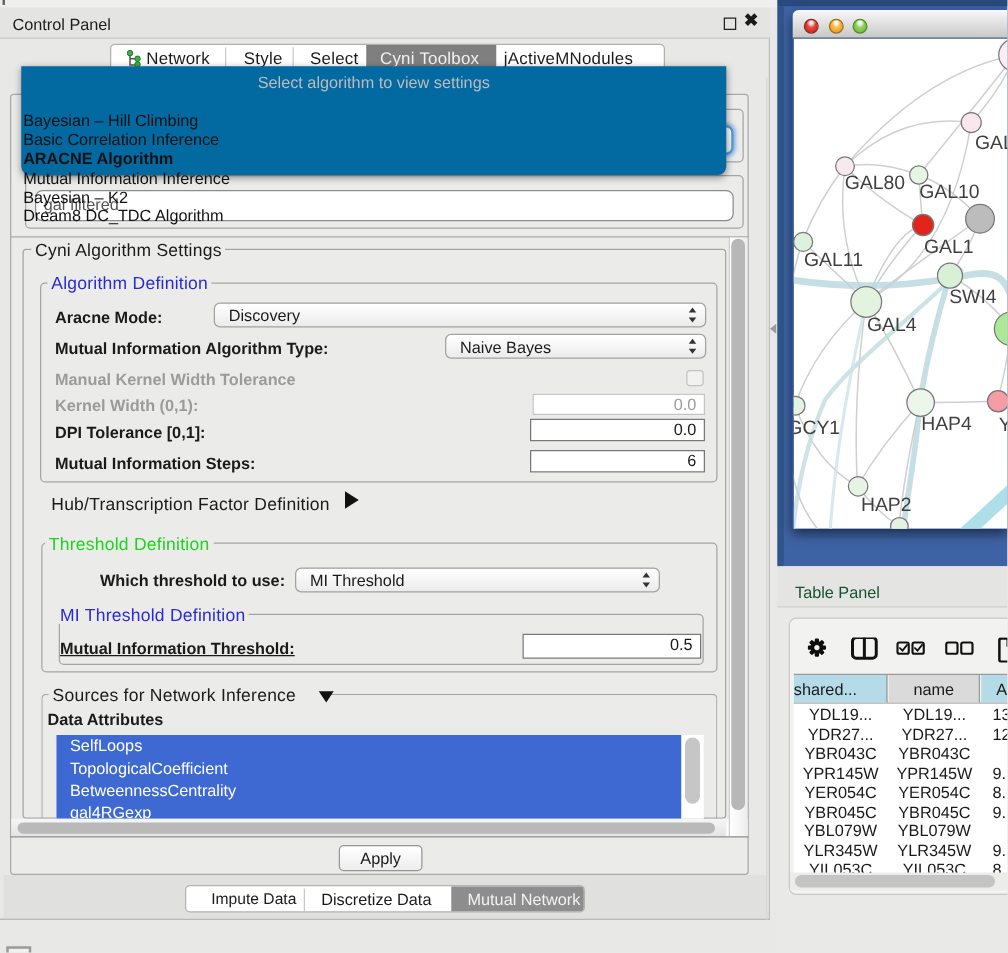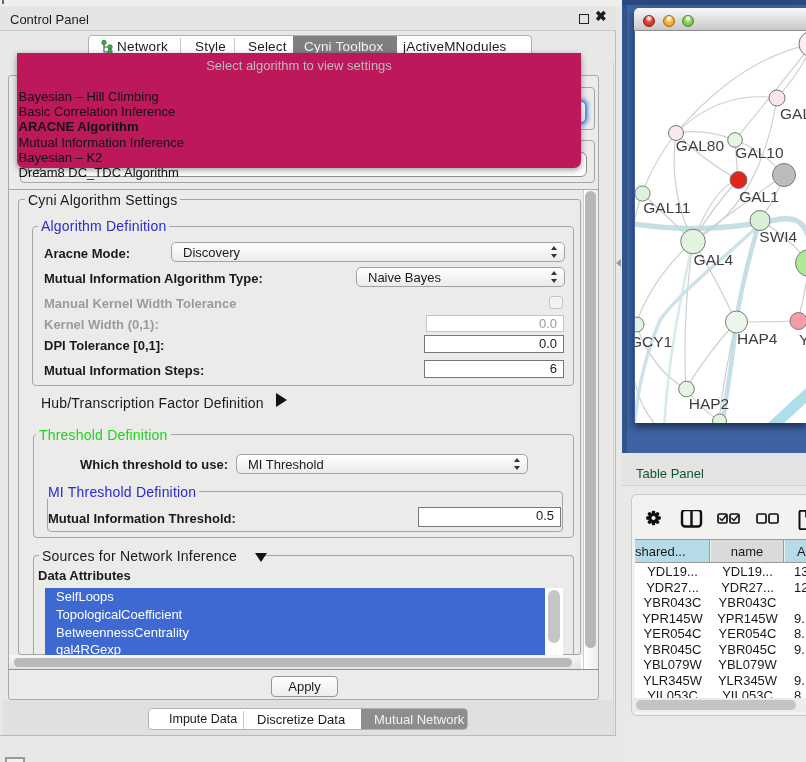--- a/index.html
+++ b/index.html
@@ -51,21 +51,21 @@
   <div class="abs tabt" style="left:215px; top:3px; color:#f2f2f2;">Cyni Toolbox</div>
   <div class="abs tabt" style="left:314px; top:3px; color:#1b1b1b;">jActiveMNodules</div>
 </div>
 
 <div class="grp" style="left:25px; top:87px; width:570px; height:43px;"></div>
 <div class="abs" style="left:250px; top:100px; width:337px; height:24px; background:linear-gradient(#fff,#ececec); border:2.5px solid #5b97d6; border-radius:6px; box-shadow:0 0 3px 1.5px rgba(110,165,225,0.75);"></div>
 <div class="arr" style="right:auto; left:575px; top:103px;"></div>
 <div class="grp" style="left:20px; top:140px; width:575px; height:43px;"></div>
 <div class="abs" style="left:28px; top:152px; width:559px; height:25px; background:#fff; border:1px solid #8d8d8d; border-radius:6px; color:#555; text-align:left; padding:3px 0 0 6px;">gal filtered</div>
 
-<div class="abs" style="left:17px; top:53px; width:564px; height:115px; background:#be185d; border-radius:0 0 7px 7px; box-shadow:0 2px 6px rgba(0,0,0,0.4);">
+<div class="abs" style="left:17px; top:53px; width:564px; height:87px; background:#0369a1; border-radius:0 0 7px 7px; box-shadow:0 2px 6px rgba(0,0,0,0.4);">
   <div style="position:absolute; left:0; top:5px; width:100%; text-align:center; color:#bcbcbc;">Select algorithm to view settings</div>
   <div style="position:absolute; left:1.5px; top:36px; line-height:15.2px; font-size:13px; color:#111;">
     Bayesian – Hill Climbing<br>
     Basic Correlation Inference<br>
     <span class="b">ARACNE Algorithm</span><br>
     Mutual Information Inference<br>
     Bayesian – K2<br>
     Dream8 DC_TDC Algorithm
   </div>
 </div>
@@ -107,21 +107,21 @@
 <div class="gtitle" style="left:36px; top:428px; color:#1bd51b;">Threshold Definition</div>
 
 <div class="abs b" style="left:80px; top:457px;">Which threshold to use:</div>
 <div class="combo" style="left:236px; top:454px; width:292px; height:20px;">
     <span class="ct">MI Threshold</span>
     <span class="arr" style="top:1px; height:18px;"></span>
   </div>
 
 <div class="grp" style="left:47px; top:491px; width:516px; height:41px;"></div>
 <div class="gtitle" style="left:45px; top:485px; color:#2a2ad4;">MI Threshold Definition</div>
-<div class="abs b" style="left:48px; top:511px;">Mutual Information Threshold:</div>
+<div class="abs b" style="left:48px; top:511px;text-decoration:underline;">Mutual Information Threshold:</div>
 <div class="fld" style="left:418px; top:507px; width:143px; height:20px;">0.5</div>
 
 <div class="grp" style="left:33px; top:555px; width:541px; height:100px; border-bottom:none; border-radius:4px 4px 0 0;"></div>
 <div class="gtitle" style="left:39px; top:549px; padding-right:22px;">Sources for Network Inference</div>
 <div class="abs" style="left:255px; top:553px; width:0; height:0; border:6.5px solid transparent; border-top:9px solid #111; border-bottom:none;"></div>
 <div class="abs b" style="left:38px; top:568px;">Data Attributes</div>
 
 <div class="abs" style="left:45px; top:588px; width:518px; height:67px; background:#fff; overflow:hidden;">
   <div class="abs" style="left:0; top:0; width:500px; height:72px; background:#3e69d2; color:#fff; line-height:17.8px; padding-left:11px;">
     SelfLoops<br>TopologicalCoefficient<br>BetweennessCentrality<br>gal4RGexp

